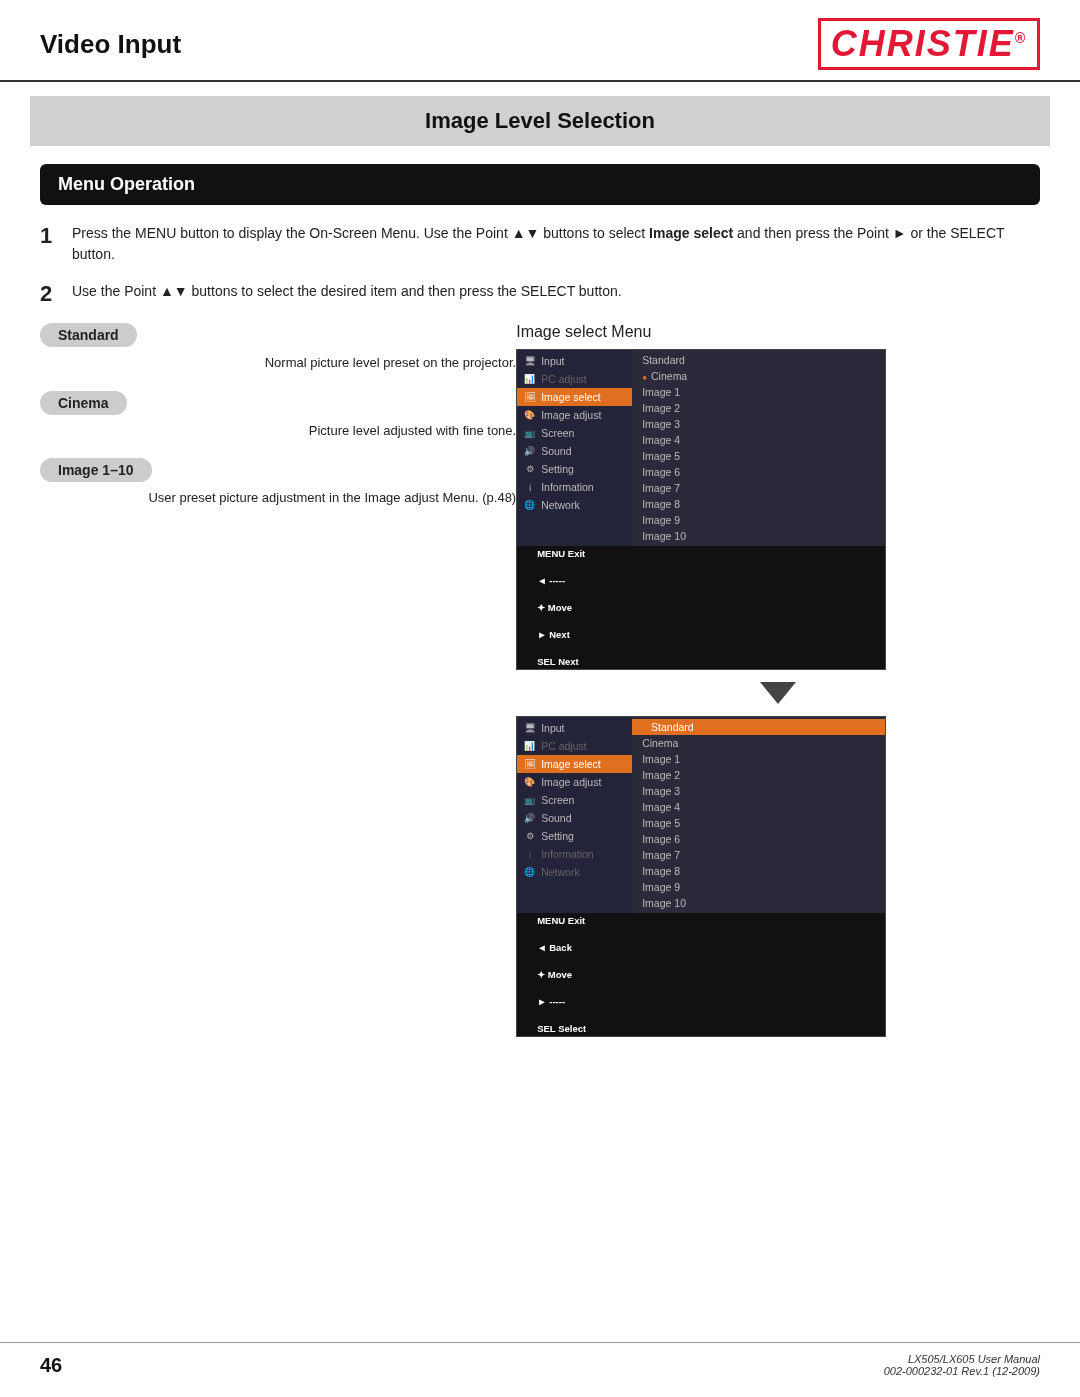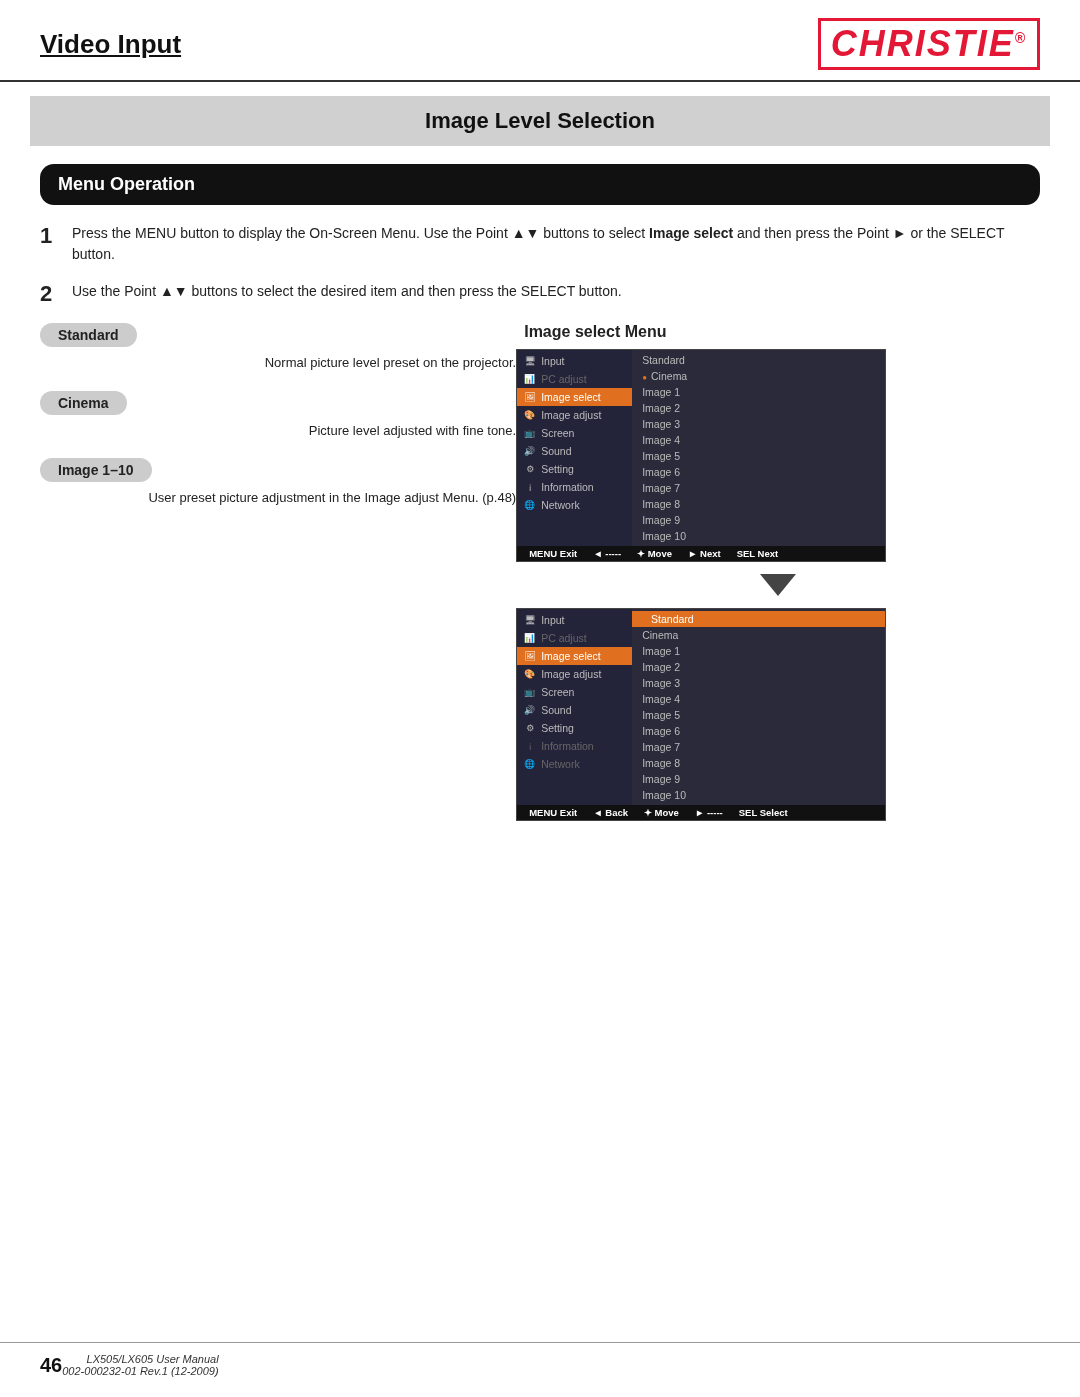--- a/index.html
+++ b/index.html
@@ -19,21 +19,20 @@
       justify-content: space-between;
       align-items: center;
       padding: 18px 40px 10px 40px;
       border-bottom: 2px solid #333;
       margin-bottom: 0;
     }
     .page-header-title {
       font-size: 26px;
       font-weight: bold;
       color: #111;
-      text-decoration: underline;
     }
     .christie-logo {
       display: flex;
       align-items: center;
     }
     .christie-logo-text {
       font-size: 36px;
       font-weight: 900;
       font-style: italic;
       color: #e31837;
@@ -62,21 +61,21 @@
     }
 
     
     .menu-operation-bar {
       background: #111;
       color: #fff;
       font-size: 18px;
       font-weight: bold;
       padding: 10px 18px;
       margin: 0 40px 18px 40px;
-      border-radius: 14px;
+      border-radius: 6px;
     }
 
     .content-area {
       padding: 0 40px;
     }
 
     .step-row {
       display: flex;
       margin-bottom: 16px;
       align-items: flex-start;
@@ -113,23 +112,22 @@
       text-align: right;
     }
 
     
     .image-select-area {
       flex: 1.1;
       min-width: 360px;
     }
     .image-select-title {
       font-size: 16px;
-      font-weight: bold;
+      font-weight: normal;
       margin-bottom: 8px;
-      margin-left: 8px;
     }
 
     
     .osd-container {
       display: flex;
       flex-direction: column;
       gap: 10px;
     }
     .osd-screenshot {
       background: #1a1a2e;
@@ -196,23 +194,24 @@
       content: '●';
       color: #e07020;
       font-size: 8px;
       margin-right: 4px;
     }
 
     .osd-footer {
       background: #111;
       color: #aaa;
       font-size: 9.5px;
-      padding: 2px 12px;
+      padding: 2px 20px;
       display: flex;
       gap: 16px;
+      flex-direction: column;
     }
     .osd-footer span { color: #fff; font-weight: bold; }
 
     
     .arrow-down {
       display: flex;
       justify-content: center;
       align-items: center;
       padding: 2px 0;
     }
@@ -224,20 +223,21 @@
       border-top: 22px solid #444;
     }
 
     
     .page-footer {
       position: absolute;
       bottom: 20px;
       left: 0;
       right: 0;
       display: flex;
+      justify-content: space-between;
       align-items: flex-end;
       padding: 0 40px;
       border-top: 1px solid #999;
       padding-top: 10px;
     }
     .footer-page-num {
       font-size: 20px;
       font-weight: bold;
       color: #111;
     }

